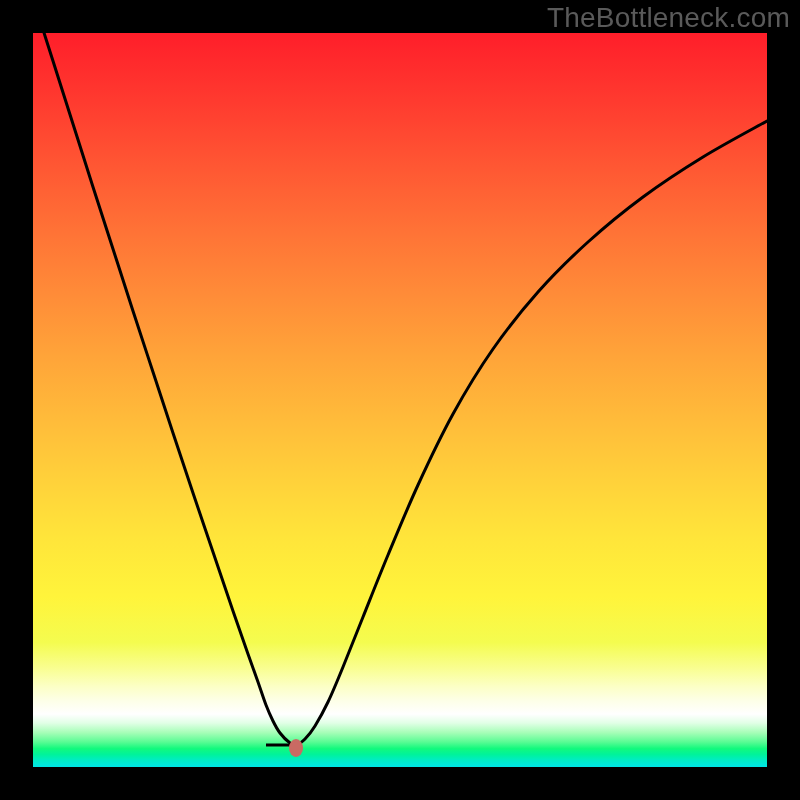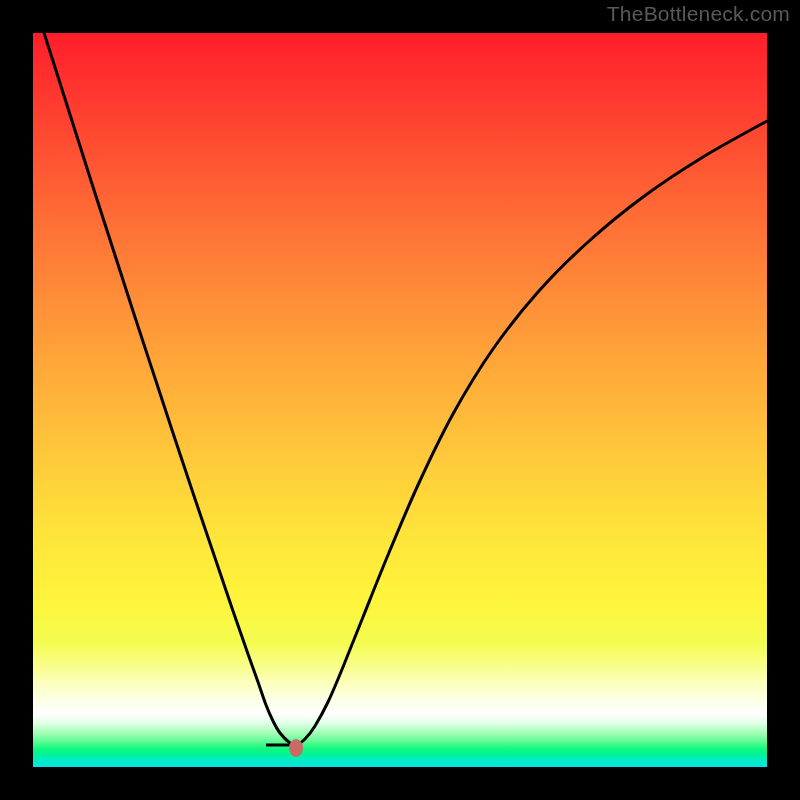--- a/index.html
+++ b/index.html
@@ -15,21 +15,21 @@
     position: relative;
     width: 800px;
     height: 800px;
     background: #000;
   }
   .watermark {
     position: absolute;
     top: 2px;
     right: 10px;
     color: #5a5a5a;
-    font-size: 21px;
+    font-size: 28px;
     font-weight: 500;
     letter-spacing: 0.2px;
     z-index: 10;
   }
   .plot-area {
     position: absolute;
     left: 33px;
     top: 33px;
     width: 734px;
     height: 734px;

